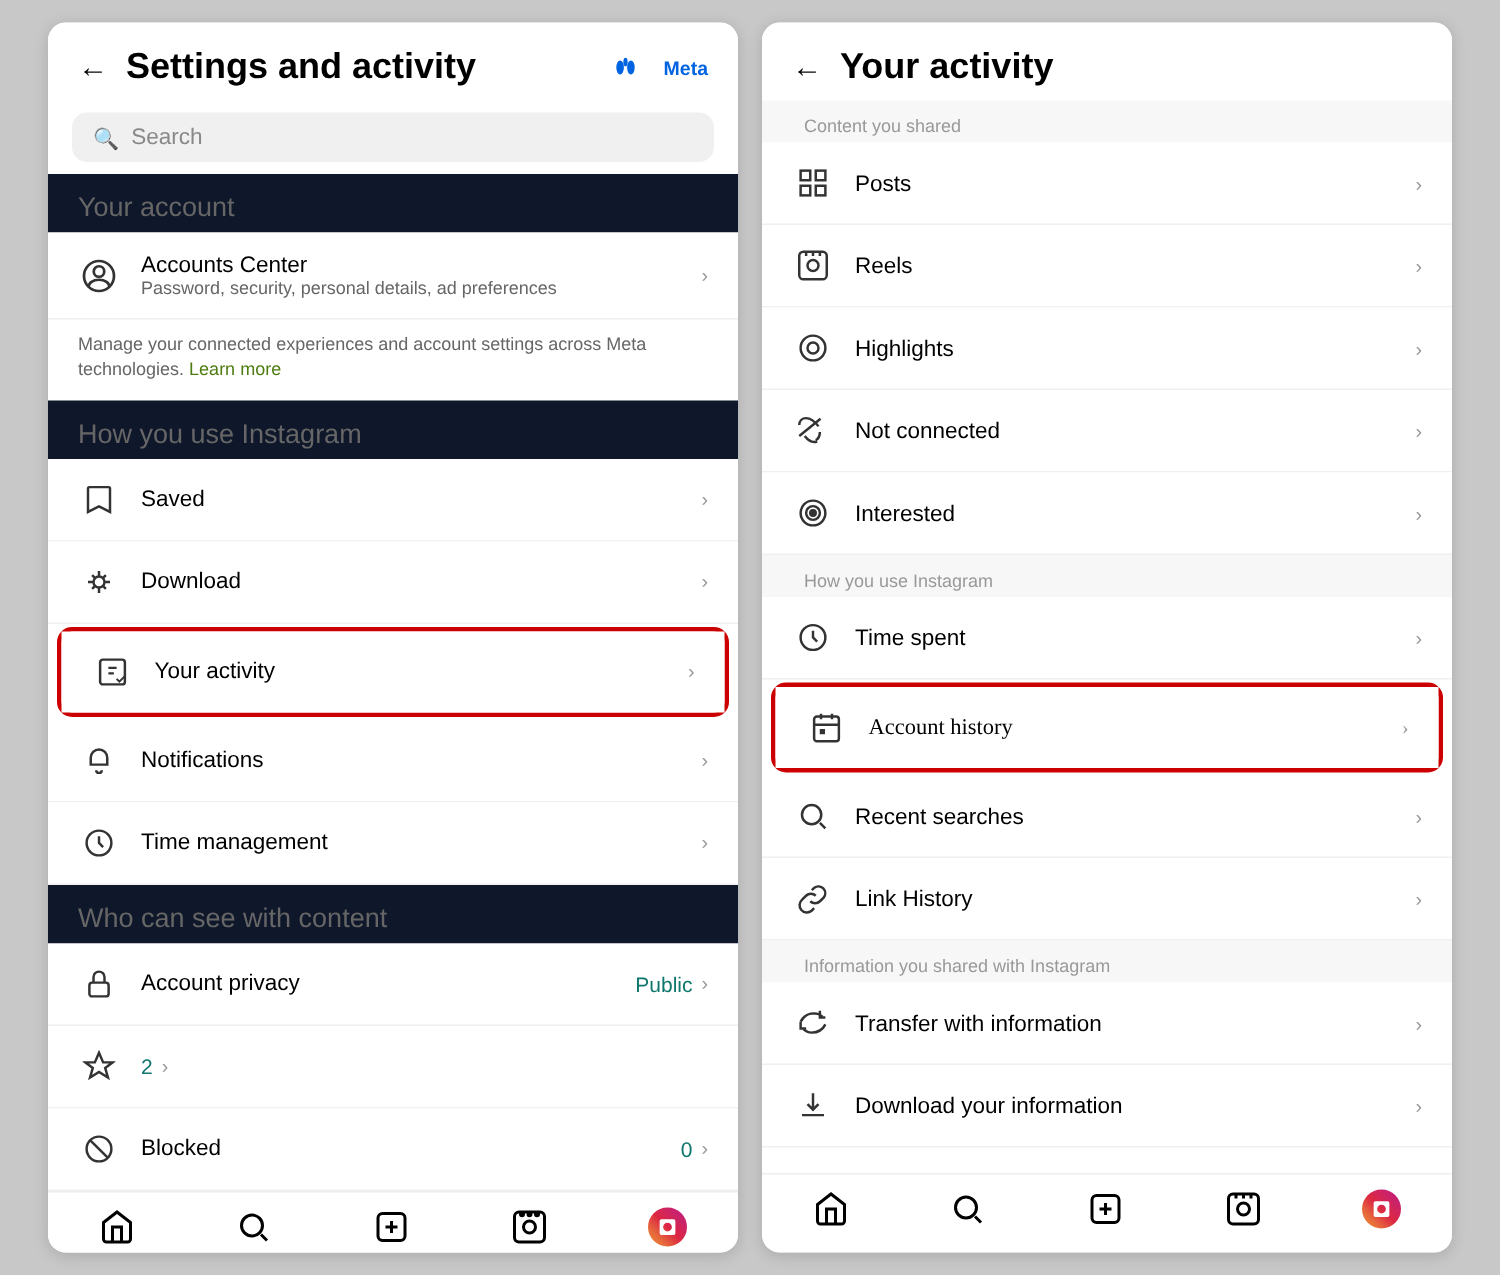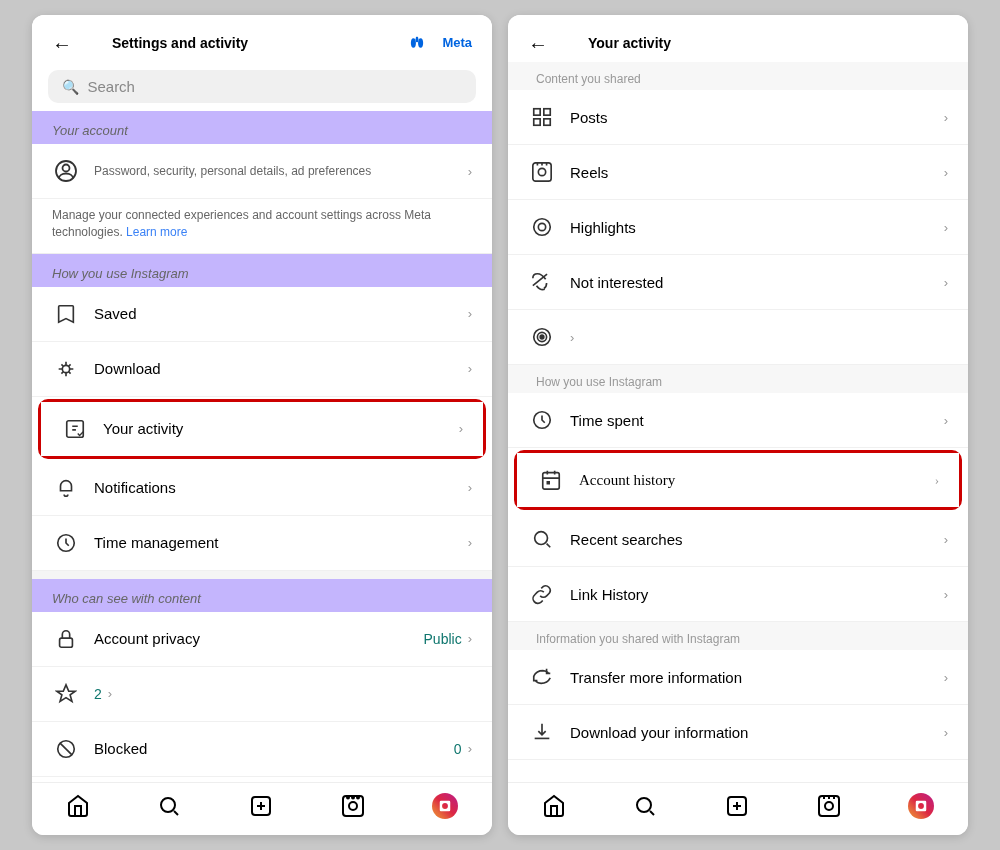--- a/index.html
+++ b/index.html
@@ -56,24 +56,23 @@
     }
 
     .back-btn {
       font-size: 20px;
       cursor: pointer;
       margin-right: 12px;
       color: #000;
     }
 
     .header-title {
-      font-size: 14px;
+      font-size: 24px;
       font-weight: 700;
       color: #000;
-      margin-left: 28px;
     }
 
     .meta-logo {
       margin-left: auto;
       font-size: 13px;
       color: #0064e0;
       font-weight: 600;
       display: flex;
       align-items: center;
       gap: 16px;
@@ -95,25 +94,24 @@
       font-size: 14px;
     }
 
     .search-text {
       color: #888;
       font-size: 15px;
     }
 
     
     .section-label {
-      font-size: 13px;
+      font-size: 18px;
       color: #666;
       padding: 12px 20px 6px;
-      background: #c4b5fd;
-      font-style: italic;
+      background: #0f172a;
     }
 
     
     .menu-item {
       display: flex;
       align-items: center;
       padding: 13px 20px;
       background: #fff;
       border-bottom: 1px solid #f0f0f0;
       cursor: pointer;
@@ -159,21 +157,21 @@
 
     
     .info-text {
       font-size: 12px;
       color: #666;
       padding: 8px 20px 12px;
       line-height: 1.4;
     }
 
     .info-text a {
-      color: #3b82f6;
+      color: #4d7c0f;
       text-decoration: none;
     }
 
     
     .bottom-nav {
       margin-top: auto;
       display: flex;
       justify-content: space-around;
       align-items: center;
       padding: 10px 0 16px;
@@ -246,20 +244,21 @@
 
     <div class="menu-item">
       <div class="menu-icon">
         <svg width="24" height="24" viewBox="0 0 24 24" fill="none" stroke="#333" stroke-width="1.8">
           <circle cx="12" cy="12" r="10"></circle>
           <circle cx="12" cy="9" r="3.5"></circle>
           <path d="M5 19.5c0-3 3-5 7-5s7 2 7 5"></path>
         </svg>
       </div>
       <div class="menu-content">
+        <div class="menu-title">Accounts Center</div>
         <div class="menu-subtitle">Password, security, personal details, ad preferences</div>
       </div>
       <span class="chevron">›</span>
     </div>
 
     <div class="info-text">
       <span>Manage your connected experiences and account settings across Meta technologies.</span> <a>Learn more</a>
     </div>
 
     <div class="thin-divider"></div>
@@ -477,32 +476,35 @@
     <div class="menu-item">
       <div class="menu-icon">
         <svg width="22" height="22" viewBox="0 0 24 24" fill="none" stroke="#333" stroke-width="1.8">
           <path d="M17.5 3.5L2 16"></path>
           <path d="M2 8c0-3 2-5 5-5s6 2 9 6"></path>
           <path d="M6 16c3 4 6 5 9 4"></path>
           <path d="M14 19c2-1 3-3 3-6"></path>
         </svg>
       </div>
       <div class="menu-content">
-        <div class="menu-title">Not interested</div>
+        <div class="menu-title">Not connected</div>
       </div>
       <span class="chevron">›</span>
     </div>
 
     <div class="menu-item">
       <div class="menu-icon">
         <svg width="22" height="22" viewBox="0 0 24 24" fill="none" stroke="#333" stroke-width="1.8">
           <circle cx="12" cy="12" r="9"></circle>
           <circle cx="12" cy="12" r="5"></circle>
           <circle cx="12" cy="12" r="2" fill="#333"></circle>
         </svg>
+      </div>
+      <div class="menu-content">
+        <div class="menu-title">Interested</div>
       </div>
       <span class="chevron">›</span>
     </div>
 
     <div class="right-section-label">
       <span>How you use Instagram</span>
     </div>
 
     <div class="menu-item">
       <div class="menu-icon">
@@ -565,21 +567,21 @@
 
     <div class="menu-item">
       <div class="menu-icon">
         <svg width="22" height="22" viewBox="0 0 24 24" fill="none" stroke="#333" stroke-width="1.8">
           <path d="M7 16H3v-5M21 8h-4V3"></path>
           <path d="M3 11c2-4 6-6 10-6a9 9 0 016 2.5"></path>
           <path d="M21 13c-2 4-6 6-10 6a9 9 0 01-6-2.5"></path>
         </svg>
       </div>
       <div class="menu-content">
-        <div class="menu-title">Transfer more information</div>
+        <div class="menu-title">Transfer with information</div>
       </div>
       <span class="chevron">›</span>
     </div>
 
     <div class="menu-item">
       <div class="menu-icon">
         <svg width="22" height="22" viewBox="0 0 24 24" fill="none" stroke="#333" stroke-width="1.8">
           <path d="M12 3v12M8 11l4 4 4-4"></path>
           <path d="M4 19h16"></path>
         </svg>

